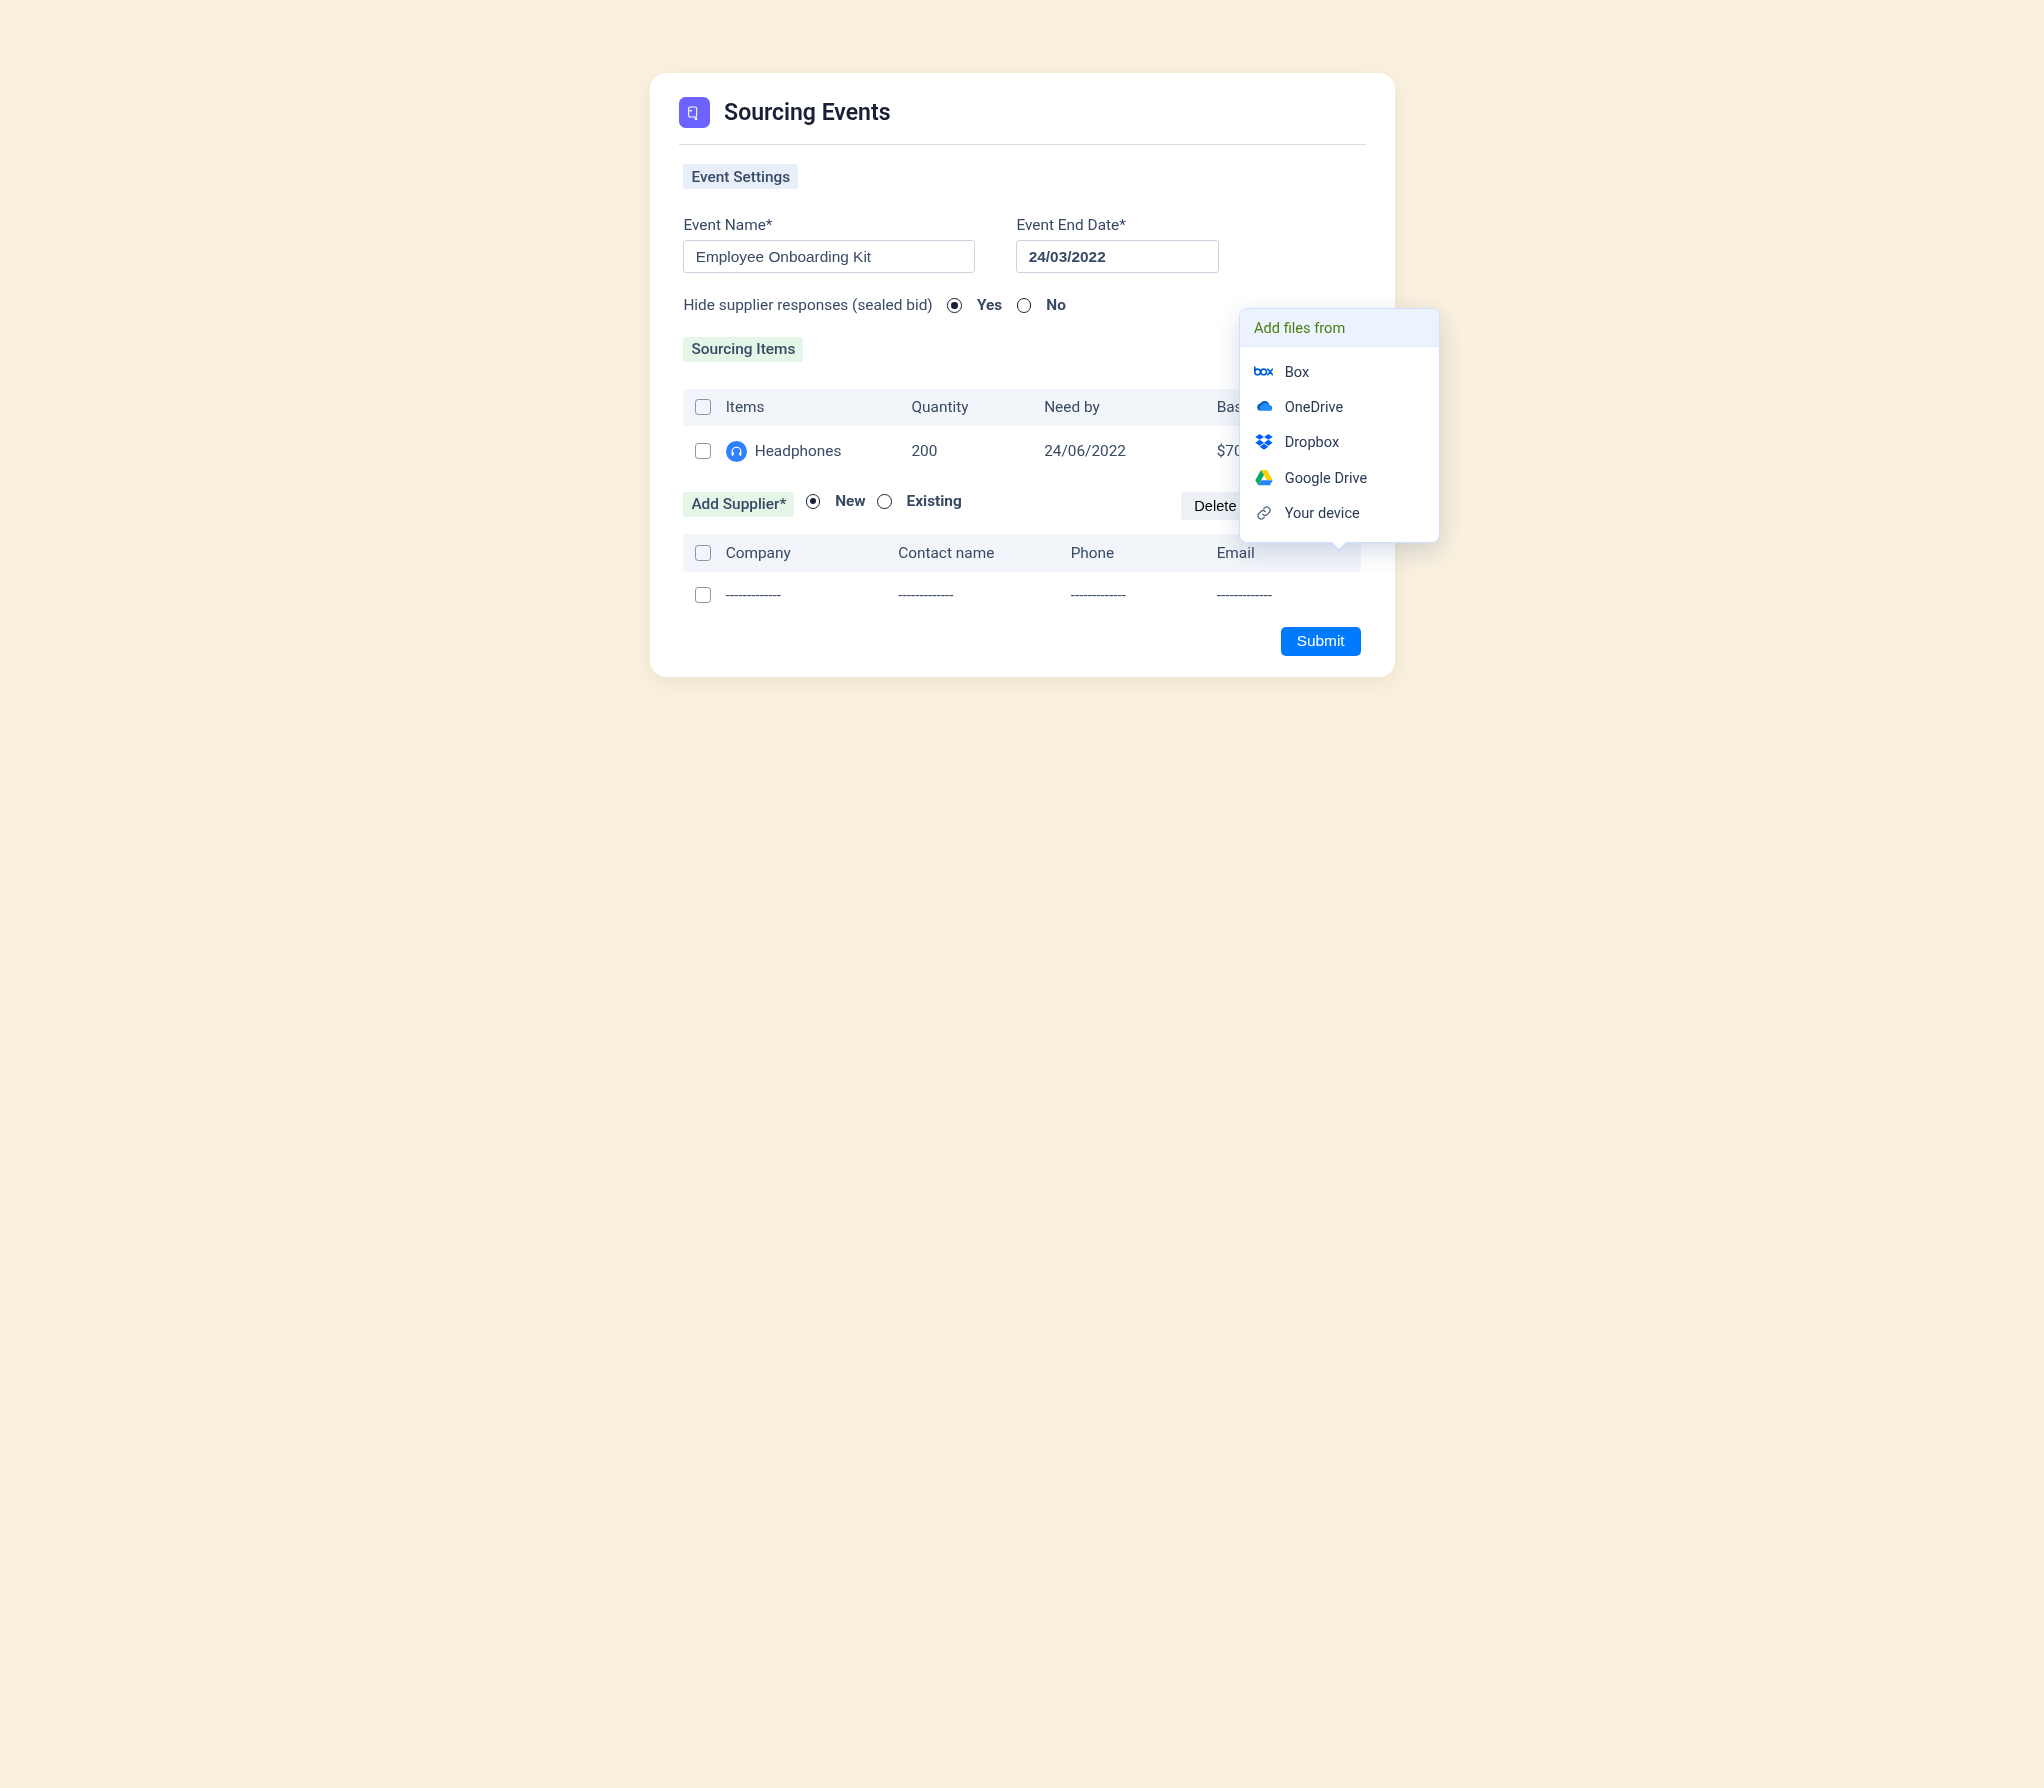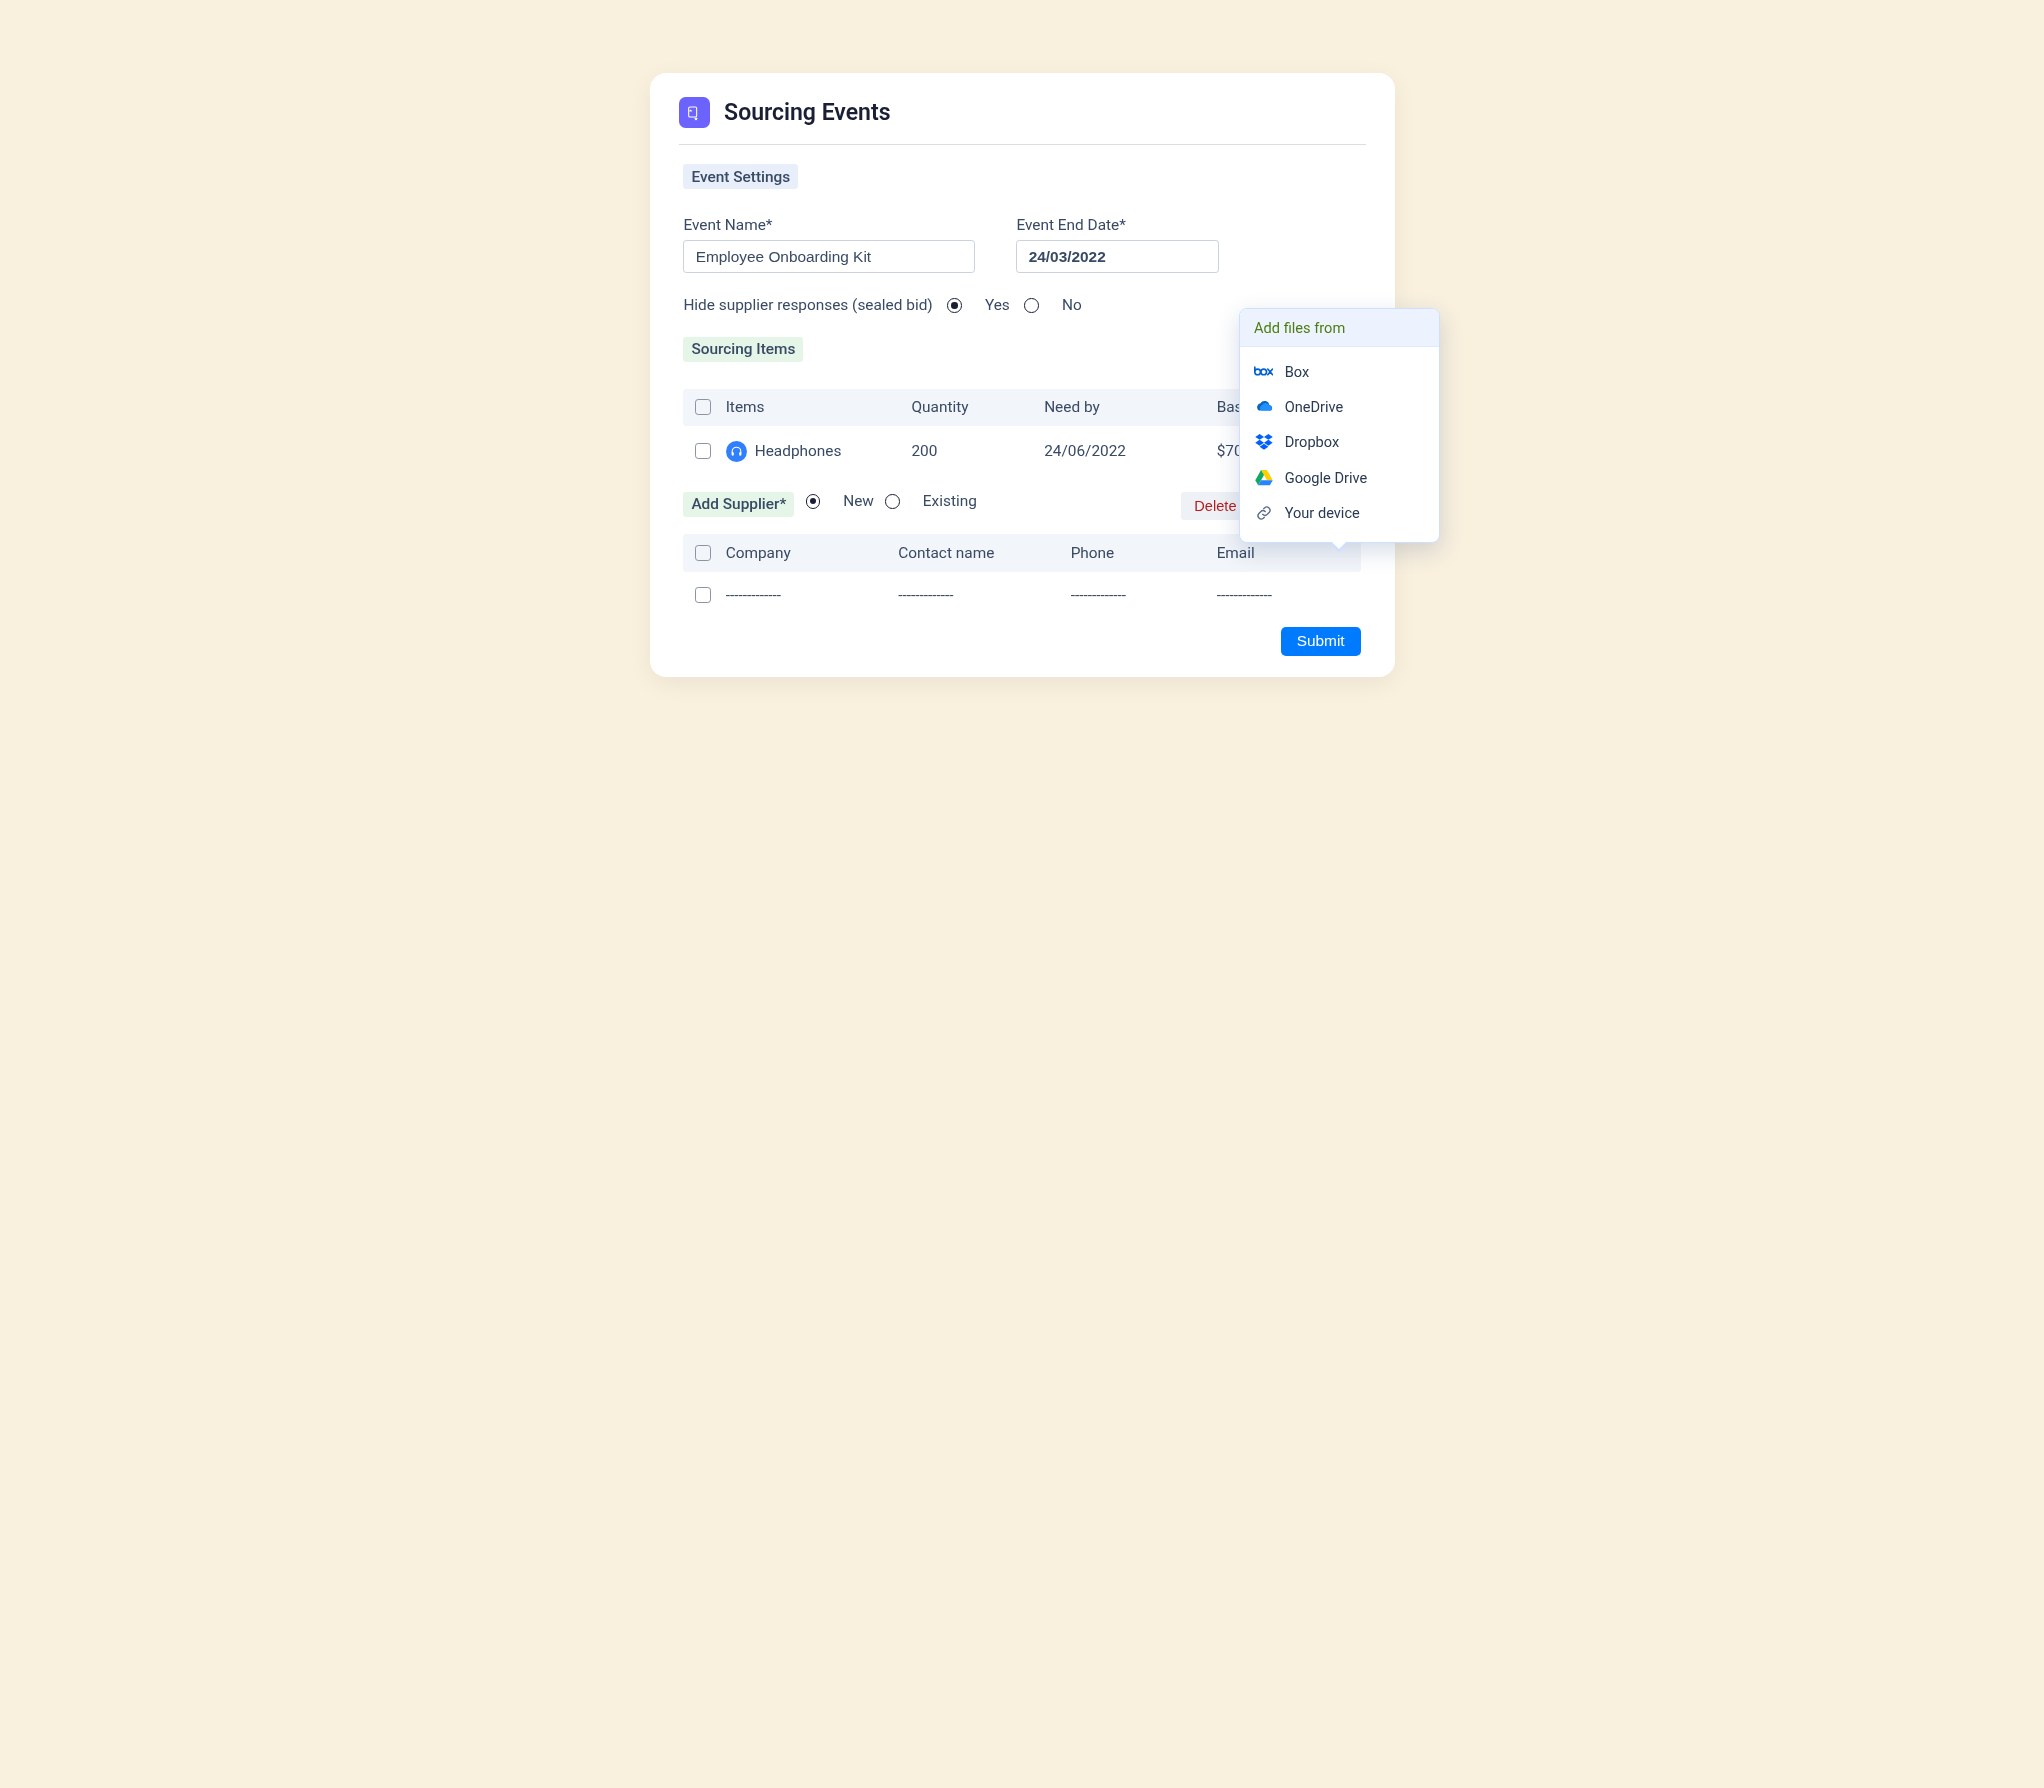--- a/index.html
+++ b/index.html
@@ -79,24 +79,25 @@
     gap: 14.6px;
     margin-bottom: 23px;
   }
   .radio-label {
     font-size: 15.4px;
     color: #394a64;
   }
   .radio-option {
     display: flex;
     align-items: center;
-    gap: 23px;
+    gap: 15px;
     font-size: 15.4px;
     color: #394a64;
     cursor: pointer;
+    font-weight: bold;
   }
   .radio {
     width: 14.6px;
     height: 14.6px;
     border: 1.6px solid #1a1f36;
     border-radius: 50%;
     display: inline-flex;
     align-items: center;
     justify-content: center;
     flex-shrink: 0;
@@ -162,21 +163,21 @@
     margin-left: auto;
     display: flex;
     gap: 9.7px;
   }
   .btn-light {
     background: #eef1f5;
     border: none;
     border-radius: 3.2px;
     padding: 5.7px 13px;
     font-size: 14.6px;
-    color: #b91c1c;
+    color: #000000;
     cursor: pointer;
   }
   .btn-primary {
     background: #007bff;
     color: #fff;
     border: none;
     border-radius: 4.9px;
     padding: 5.7px 16px;
     font-size: 15.4px;
     font-weight: 500;

